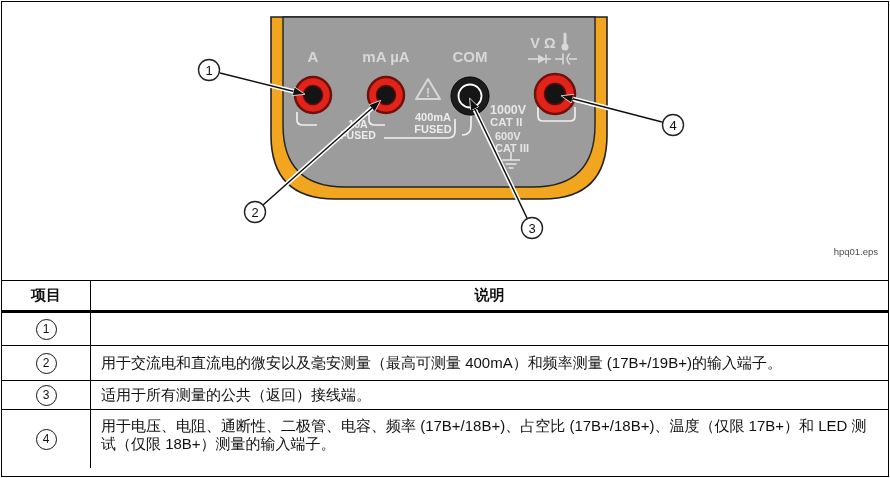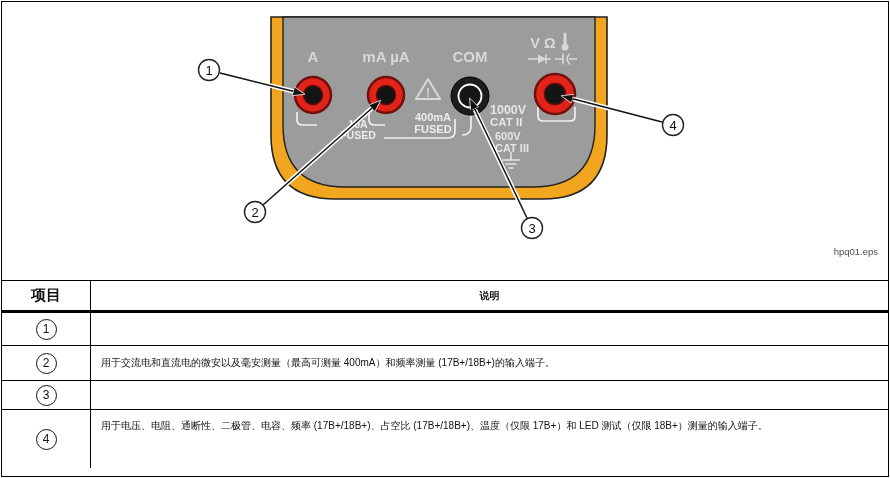--- a/index.html
+++ b/index.html
@@ -8,21 +8,21 @@
   .figure{position:relative;width:886px;height:278px;border-bottom:1px solid #000;overflow:hidden;}
   .figure svg{display:block;}
   .tbl{width:100%;}
   .row{display:flex;border-bottom:1px solid #000;box-sizing:border-box;align-items:stretch;}
   .row.head{height:32px;border-bottom:3px solid #000;font-weight:bold;font-size:15px;}
   .row.r1{height:33px;}
   .row.r2{height:35px;}
   .row.r3{height:29px;}
   .row.r4{height:58px;border-bottom:none;}
   .c1{width:89px;border-right:1px solid #000;display:flex;align-items:center;justify-content:center;flex:none;box-sizing:border-box;}
-  .c2{flex:1;display:flex;align-items:center;padding:0 10px;font-size:10px;box-sizing:border-box;}
+  .c2{flex:1;display:flex;align-items:center;padding:0 10px;font-size:15px;box-sizing:border-box;}
   .head .c2{justify-content:center;}
   .r4 .c2{display:block;padding-top:7px;line-height:18px;}
   .numcircle{display:inline-flex;width:19px;height:19px;border:1.2px solid #111;border-radius:50%;
              align-items:center;justify-content:center;font-size:12px;line-height:1;background:#fff;}
   .svgtext{user-select:none;}
 </style>
 </head>
 <body>
 
 <div class="page">
@@ -152,27 +152,28 @@
     <div class="row r1">
       <div class="c1">
           <span class="numcircle">1</span>
         </div>
     </div>
 
     <div class="row r2">
       <div class="c1">
           <span class="numcircle">2</span>
         </div>
-      <div class="c2">用于交流电和直流电的微安以及毫安测量（最高可测量 400mA）和频率测量 (17B+/18B+)的输入端子。</div>
+      <div class="c2">用于交流电和直流电的微安以及毫安测量（最高可测量 400mA）和频率测量 (17B+/19B+)的输入端子。</div>
     </div>
 
     <div class="row r3">
       <div class="c1">
           <span class="numcircle">3</span>
         </div>
+      <div class="c2">适用于所有测量的公共（返回）接线端。</div>
     </div>
 
     <div class="row r4">
       <div class="c1">
           <span class="numcircle">4</span>
         </div>
       <div class="c2">用于电压、电阻、通断性、二极管、电容、频率 (17B+/18B+)、占空比 (17B+/18B+)、温度（仅限 17B+）和 LED 测试（仅限 18B+）测量的输入端子。</div>
     </div>
   </div>
 

